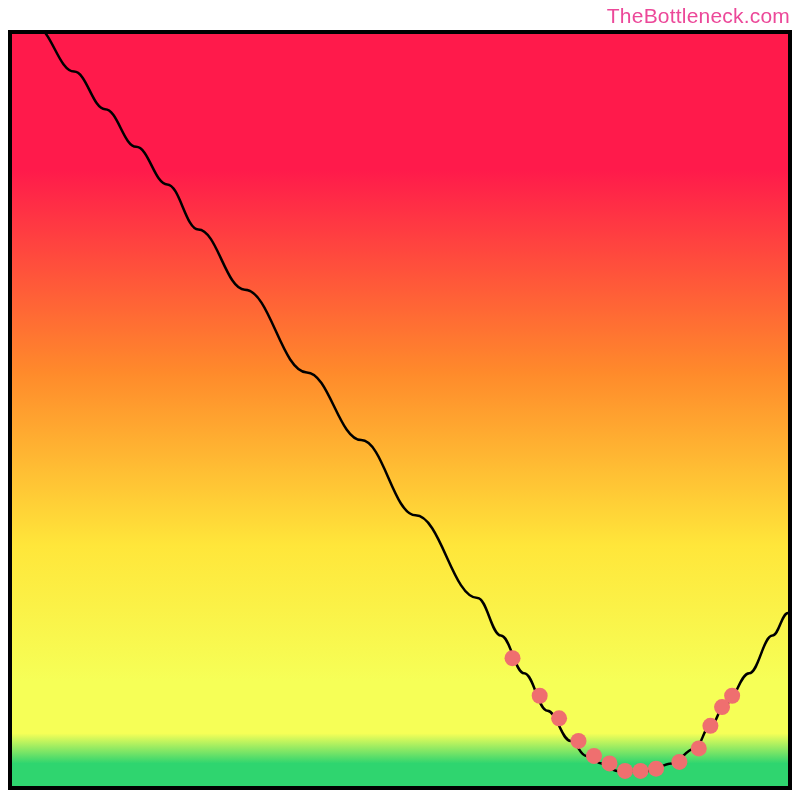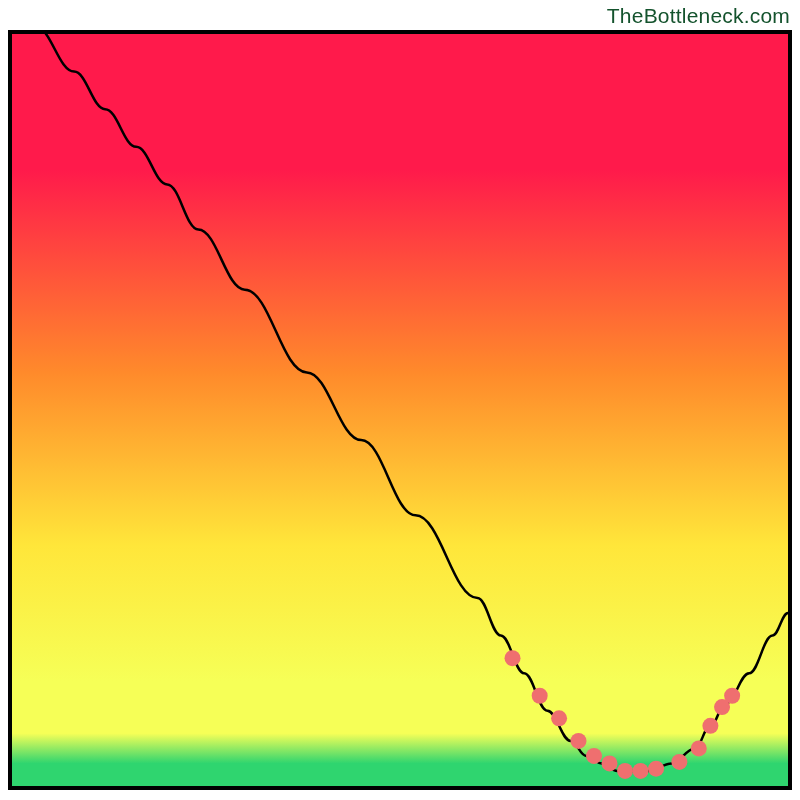--- a/index.html
+++ b/index.html
@@ -14,21 +14,21 @@
   .wrap {
     position: relative;
     width: 800px;
     height: 800px;
   }
   .source-link {
     position: absolute;
     top: 4px;
     right: 10px;
     font-size: 21px;
-    color: #14532d;
+    color: #ec4899;
     font-weight: 400;
     letter-spacing: 0.2px;
     z-index: 5;
   }
   .plot-outer {
     position: absolute;
     left: 8px;
     top: 30px;
     width: 784px;
     height: 760px;

